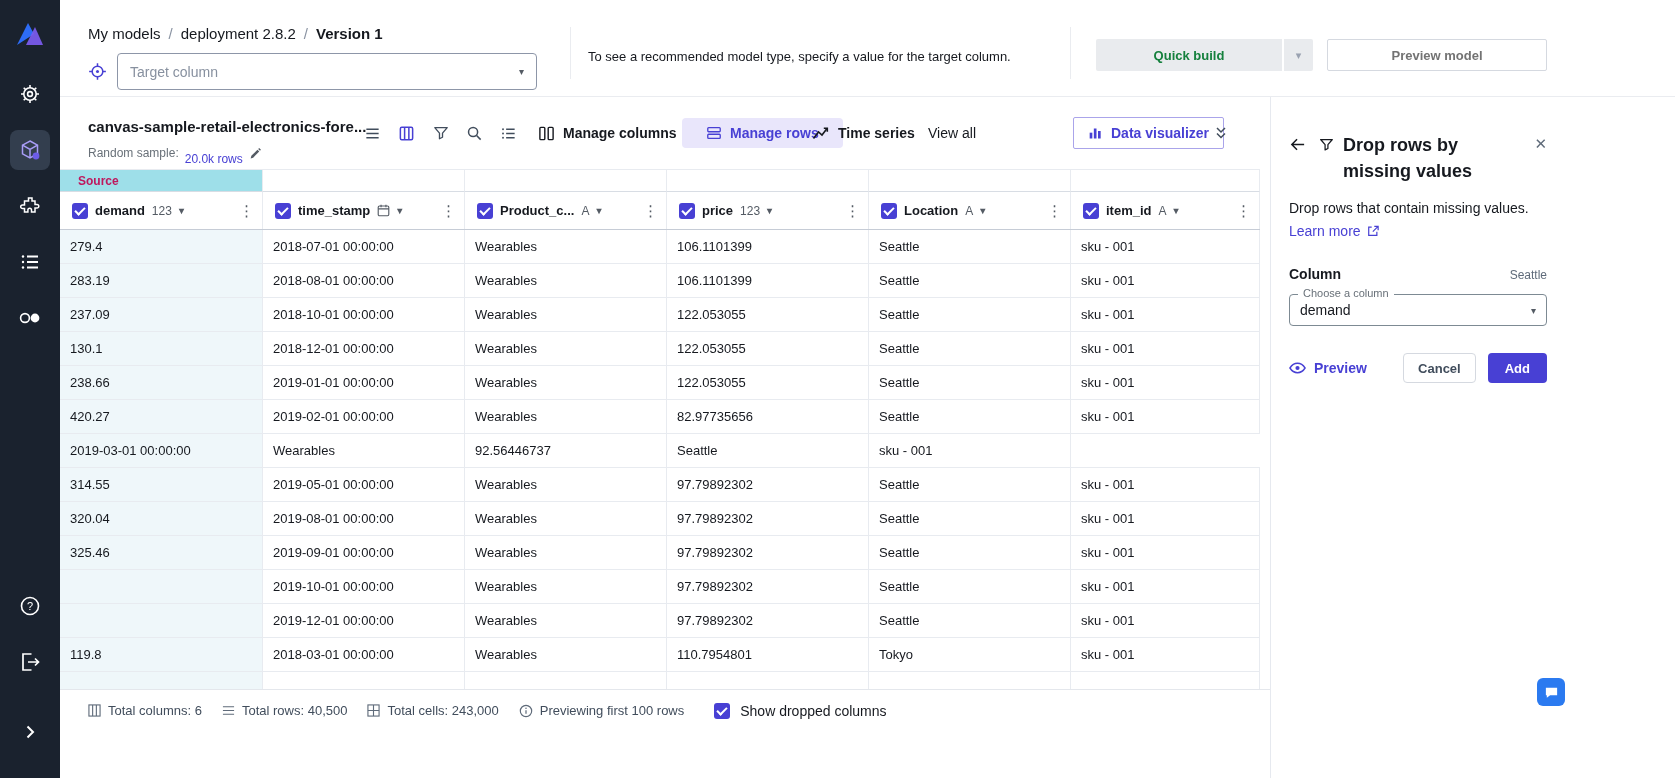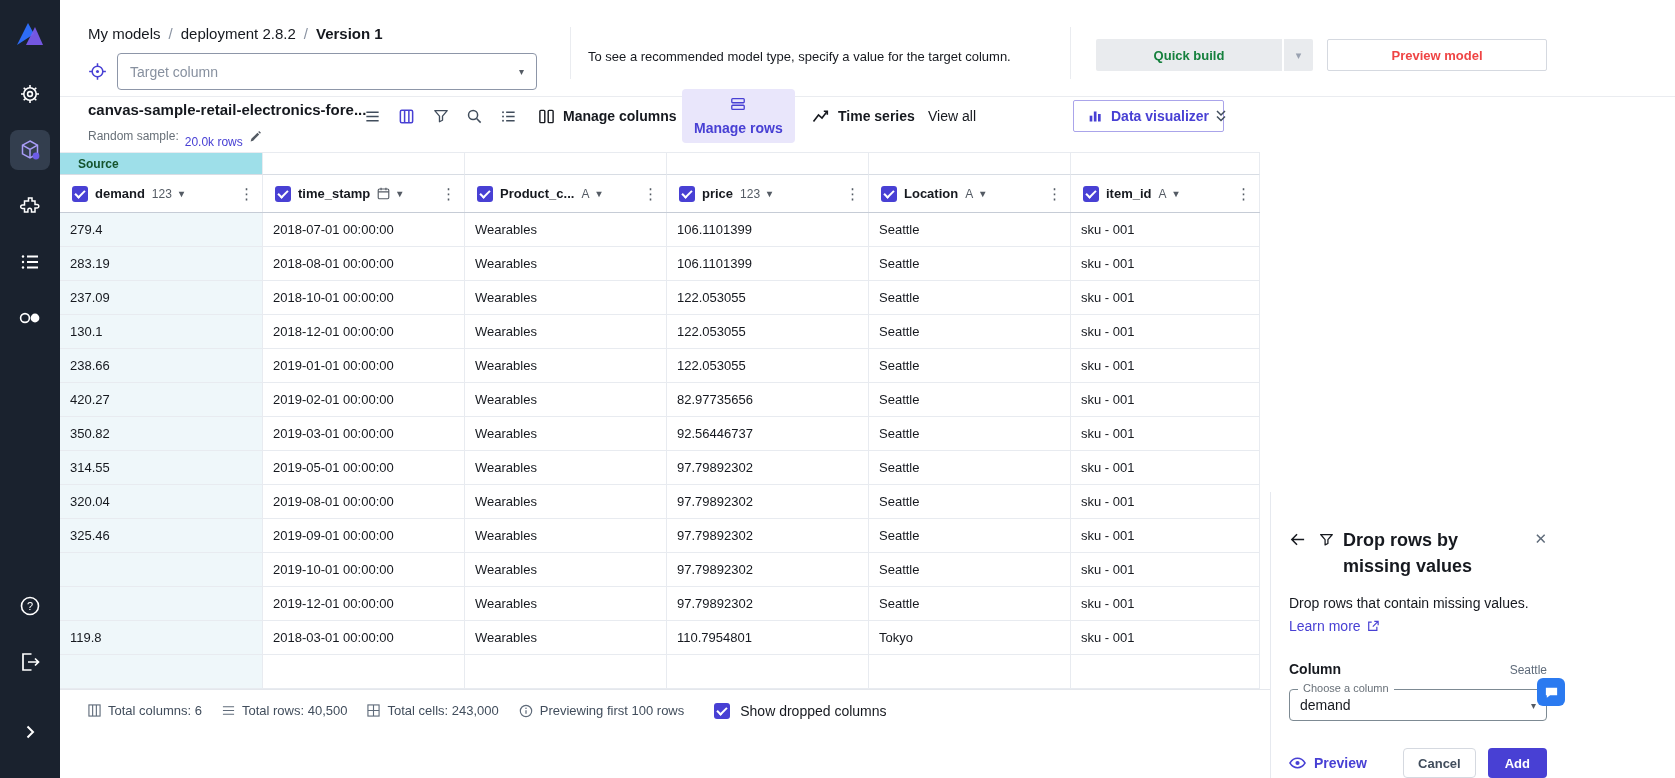--- a/index.html
+++ b/index.html
@@ -37,53 +37,53 @@
                  display:flex;align-items:center;justify-content:space-between;padding:0 12px;
                  font-size:14px;color:#87909f;cursor:pointer;}
   .hdr-divider{position:absolute;top:27px;height:52px;width:1px;background:#eaecf0;}
   .hint{position:absolute;left:528px;top:49px;font-size:13px;color:var(--text);}
   .qb-group{position:absolute;left:1036px;top:39px;display:flex;height:32px;}
   .qb-main{width:186px;background:#e9ebee;color:#15803d;font-size:13px;font-weight:700;
            display:flex;align-items:center;justify-content:center;border-radius:2px 0 0 2px;cursor:default;}
   .qb-caret{width:29px;margin-left:2px;background:#e9ebee;color:#9aa2b1;display:flex;align-items:center;
             justify-content:center;border-radius:0 2px 2px 0;font-size:11px;cursor:default;}
   .btn-preview-model{position:absolute;left:1267px;top:39px;width:220px;height:32px;background:#fff;
-           border:1px solid #d5d9e0;border-radius:2px;color:#ef4444;font-size:13px;font-weight:700;
+           border:1px solid #d5d9e0;border-radius:2px;color:#737373;font-size:13px;font-weight:700;
            display:flex;align-items:center;justify-content:center;cursor:default;}
 
   
-  .body{flex:1;display:flex;min-height:0;align-items:flex-end;}
+  .body{flex:1;display:flex;min-height:0;}
   .work{width:1210px;display:flex;flex-direction:column;flex-shrink:0;}
   .panel{flex:1;border-left:1px solid #e6e9ef;background:#fff;position:relative;}
 
   
   .toolbar{height:72px;position:relative;flex-shrink:0;}
   .ds-block{position:absolute;left:28px;top:21px;}
   .ds-title{font-size:15px;font-weight:700;}
   .ds-sub{margin-top:5px;font-size:12px;color:var(--muted);display:flex;align-items:center;gap:6px;}
   .ds-link{color:var(--accent);font-weight:400;cursor:pointer;margin-top:12px;}
   .tool-strip{position:absolute;left:300px;top:0;bottom:0;display:flex;align-items:center;gap:9px;}
   .tool-btn{width:25px;height:25px;display:flex;align-items:center;justify-content:center;cursor:pointer;border-radius:4px;}
   .tb-label{position:absolute;top:0;bottom:0;display:flex;align-items:center;gap:8px;font-size:14px;
             font-weight:700;color:var(--text);cursor:pointer;}
   .tb-label.plain{font-weight:400;}
-  .pill{background:var(--pill);color:var(--accent);border-radius:4px;padding:7px 12px;display:flex;gap:8px;align-items:center;flex-direction:column;}
+  .pill{background:var(--pill);color:var(--accent);border-radius:4px;padding:7px 24px;display:flex;gap:8px;align-items:center;}
   .btn-dataviz{position:absolute;left:1013px;top:20px;height:32px;border:1px solid #aaa4ea;border-radius:2px;
                background:#fff;color:var(--accent);font-size:14px;font-weight:700;display:flex;
                align-items:center;gap:8px;padding:0 14px;cursor:pointer;}
   .collapse-btn{position:absolute;left:1152px;top:0;bottom:0;display:flex;align-items:center;cursor:pointer;}
 
   
   .grid-wrap{flex:1;overflow:hidden;min-height:0;}
   .grid{width:1200px;border-top:1px solid var(--border);}
   .cols{display:grid;grid-template-columns:203px 202px 202px 202px 202px 189px;}
   .band{height:22px;}
   .band-cell{border-right:1px solid var(--border);border-bottom:1px solid #d8dde4;}
   .band-cell.src{background:var(--teal);display:flex;align-items:center;padding-left:18px;
-                 font-size:12px;font-weight:700;color:#14532d;}
+                 font-size:12px;font-weight:700;color:#be185d;}
   .thead{height:38px;border-bottom:1px solid var(--border-dark);}
   .th{display:flex;align-items:center;gap:7px;padding:0 8px 0 12px;border-right:1px solid var(--border);
       font-size:13px;font-weight:700;overflow:hidden;white-space:nowrap;}
   .th-type{color:#545b64;font-weight:400;font-size:12px;}
   .th-caret{color:#545b64;font-size:10px;cursor:pointer;}
   .th-kebab{margin-left:auto;color:#545b64;font-size:15px;font-weight:400;cursor:pointer;}
   .cb{width:16px;height:16px;min-width:16px;background:var(--accent);border-radius:3px;position:relative;cursor:pointer;}
   .cb::after{content:"";position:absolute;left:5px;top:2px;width:4px;height:8px;border:solid #fff;
              border-width:0 2px 2px 0;transform:rotate(45deg);}
   .tr{height:34px;border-bottom:1px solid var(--border);}
@@ -424,21 +424,20 @@
                 </div>
                 <div class="tr cols">
                   <div class="td">420.27</div>
                   <div class="td">2019-02-01 00:00:00</div>
                   <div class="td">Wearables</div>
                   <div class="td">82.97735656</div>
                   <div class="td">Seattle</div>
                   <div class="td">sku - 001</div>
                 </div>
                 <div class="tr cols">
-                  <div class="td">350.82</div>
                   <div class="td">2019-03-01 00:00:00</div>
                   <div class="td">Wearables</div>
                   <div class="td">92.56446737</div>
                   <div class="td">Seattle</div>
                   <div class="td">sku - 001</div>
                 </div>
                 <div class="tr cols">
                   <div class="td">314.55</div>
                   <div class="td">2019-05-01 00:00:00</div>
                   <div class="td">Wearables</div>

